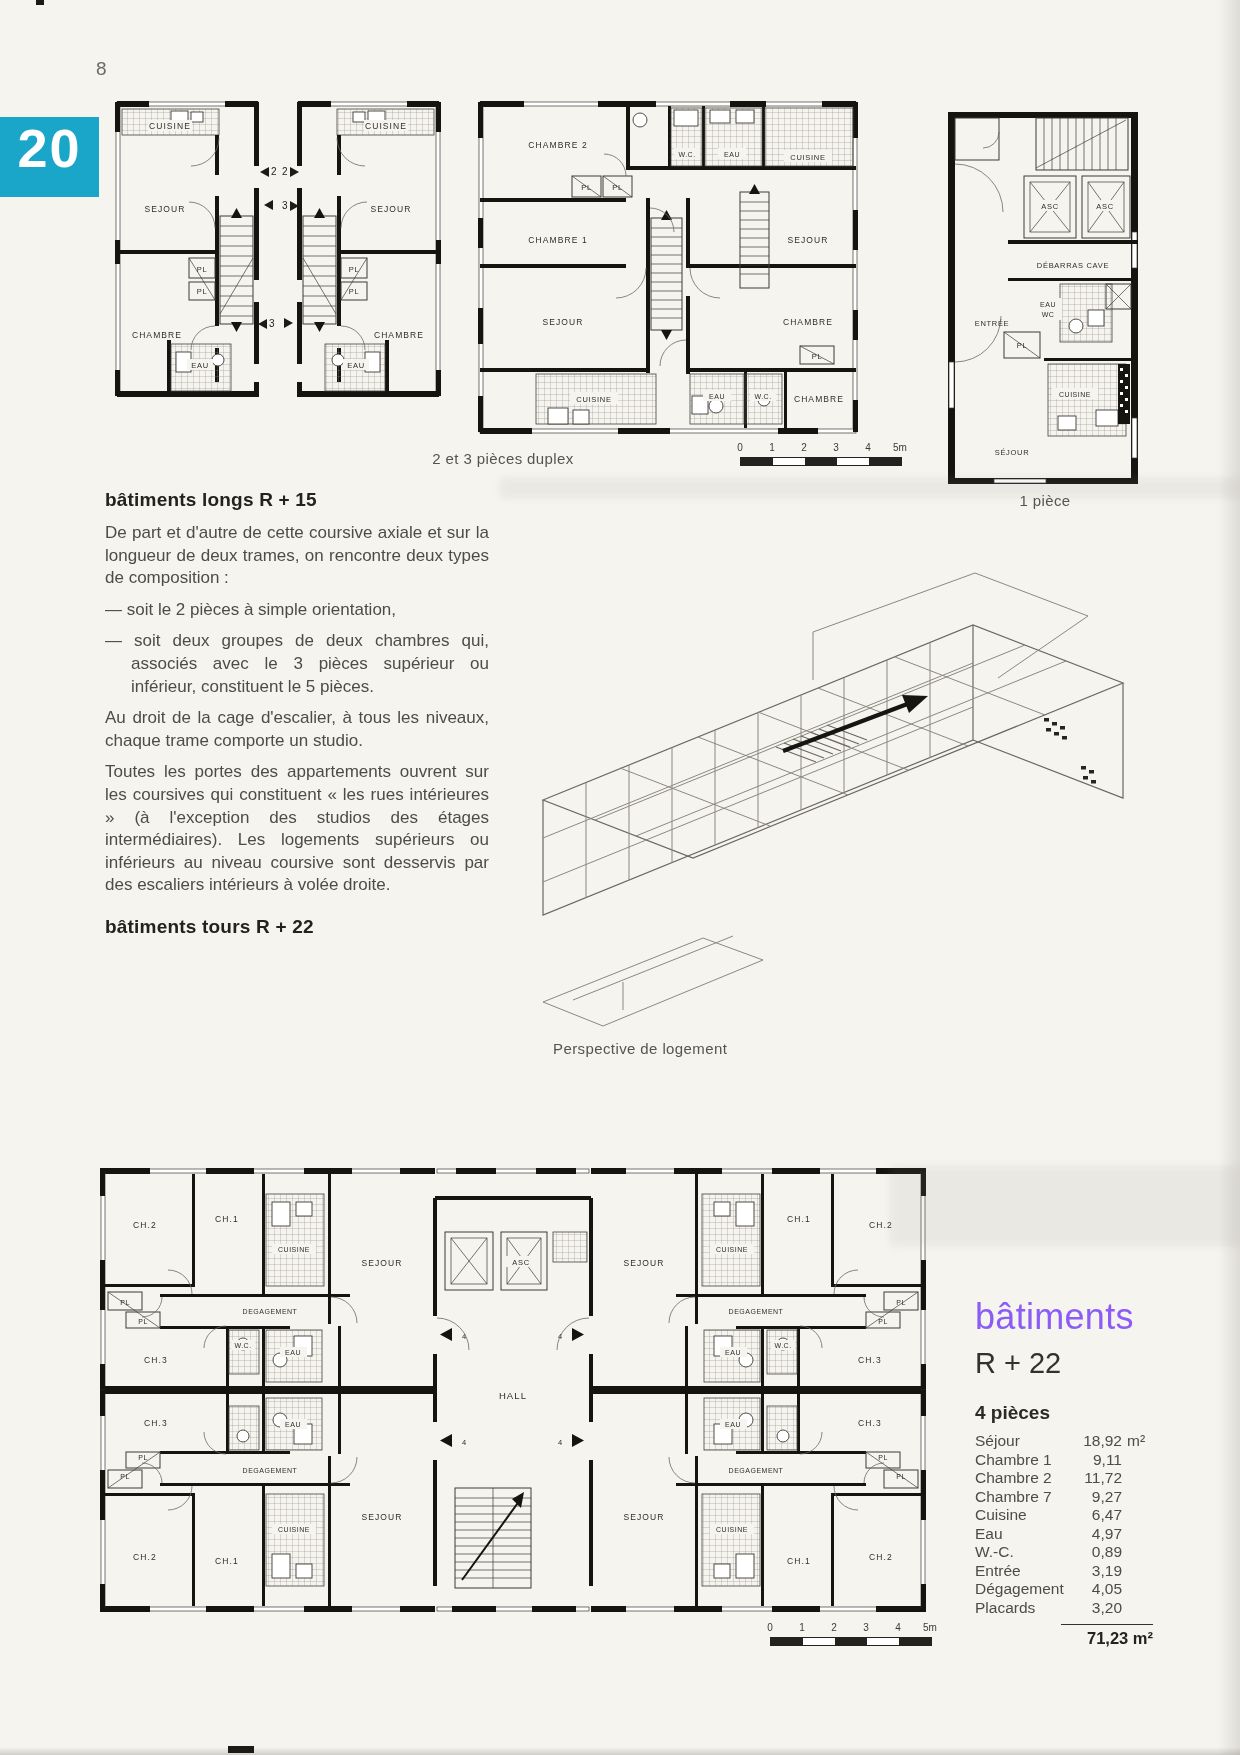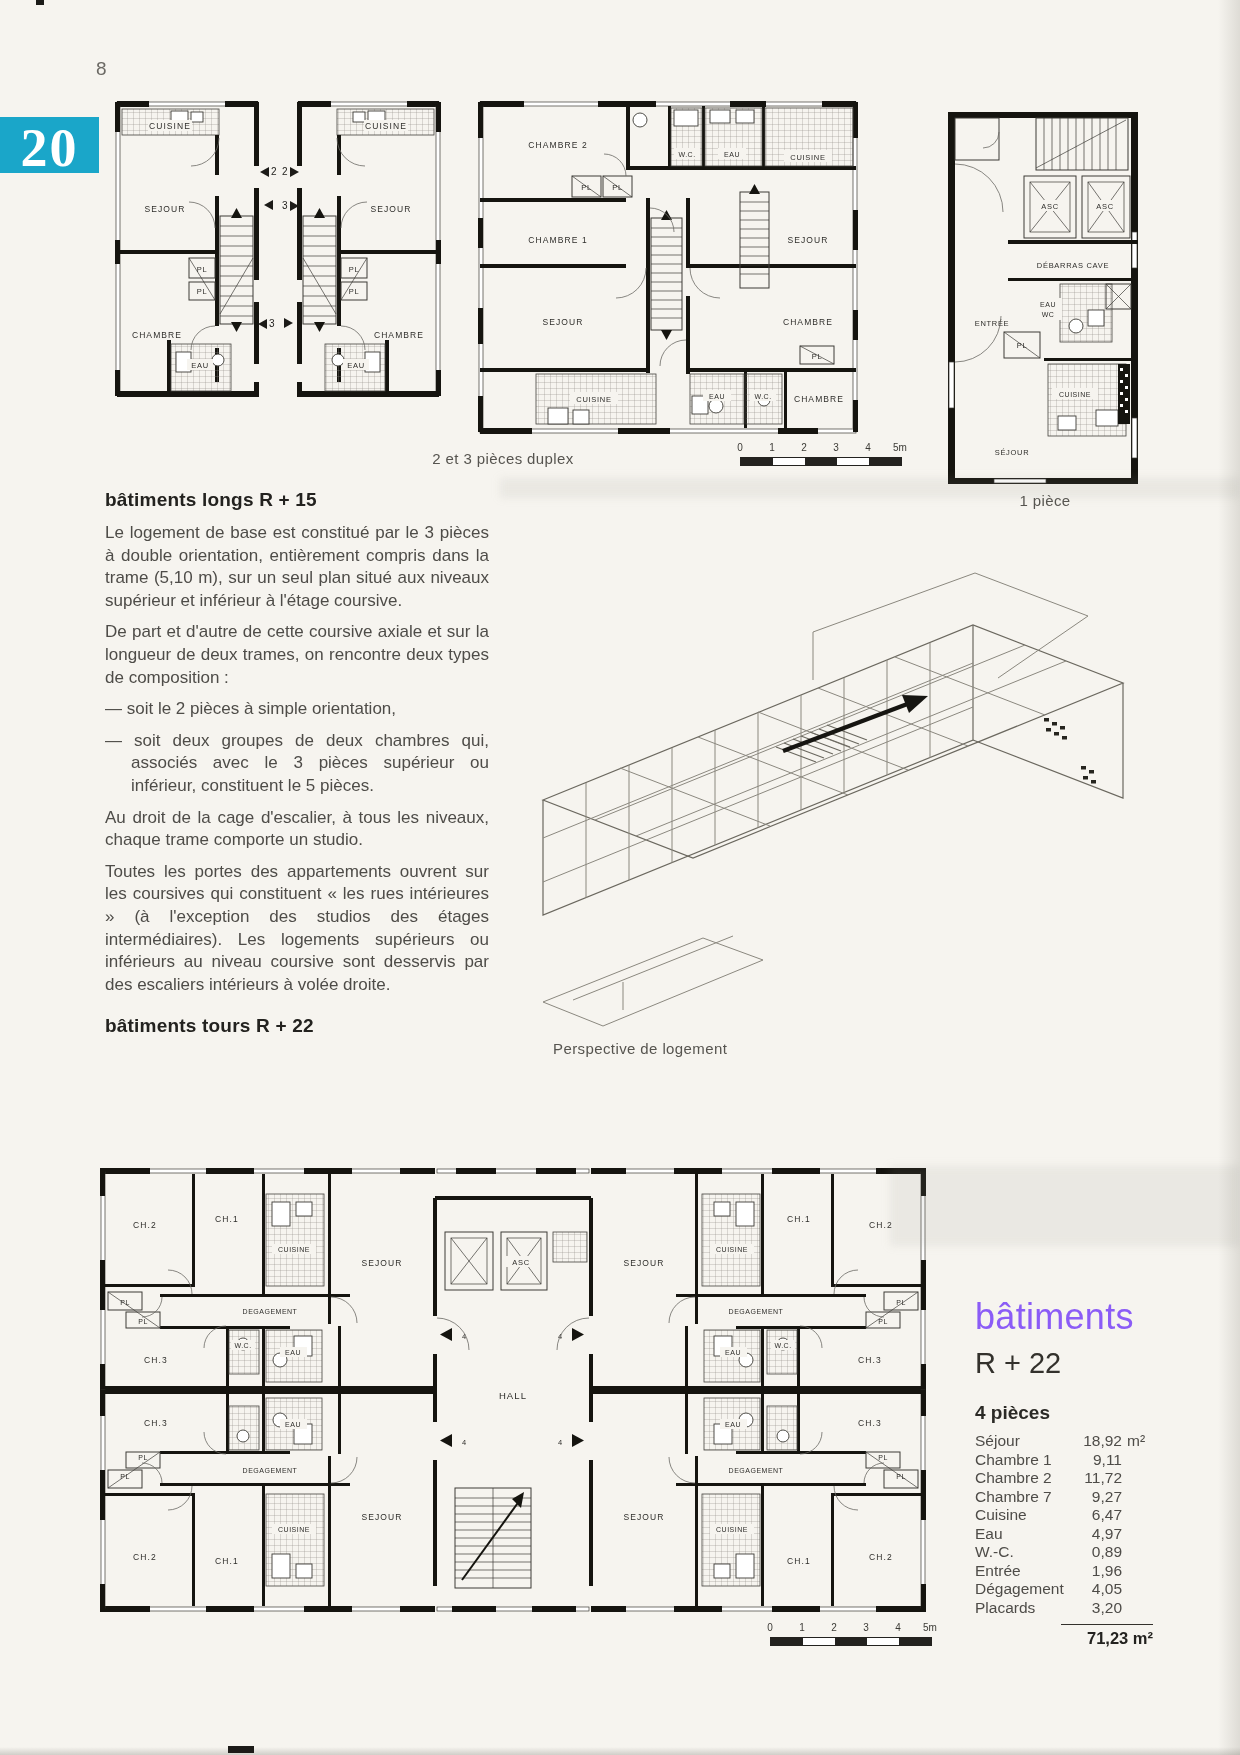--- a/index.html
+++ b/index.html
@@ -134,21 +134,21 @@
         <path class="thin hl" d="M8,124 L60,160"></path>
         <path class="door" d="M92,126 a24,24 0 0 0 -24,-24"></path>
         <path class="door" d="M231,129 a26,26 0 0 1 26,26"></path>
         <path class="door" d="M126,158 a22,22 0 0 0 -22,22"></path>
         <path class="door" d="M62,129 a20,20 0 0 1 -20,20"></path>
       </g>
     </defs>
   </svg>
 
   <div class="abs pagenum" style="left:96px;top:58px;">8</div>
-  <div class="abs badge" style="left:0;top:117px;width:99px;height:56px;font-family:Liberation Serif, serif;">20</div>
+  <div class="abs badge" style="left:0;top:117px;width:99px;height:80px;">20</div>
   <div class="abs" style="left:36px;top:0;width:8px;height:5px;background:#1c1b18;"></div>
 
   <svg class="abs" style="left:115px;top:100px;" width="145" height="298" viewBox="0 0 145 298">
     <use href="#duplexgeo"></use>
     <rect class="wbox" x="33" y="20" width="44" height="11"></rect>
     <text class="lbl" x="55" y="29" text-anchor="middle">CUISINE</text>
     <text class="lbl" x="50" y="112" text-anchor="middle">SEJOUR</text>
     <text class="lbl s" x="87" y="172" text-anchor="middle">PL</text>
     <text class="lbl s" x="87" y="194" text-anchor="middle">PL</text>
     <text class="lbl" x="42" y="238" text-anchor="middle">CHAMBRE</text>
@@ -347,21 +347,20 @@
         <span class="seg w"></span>
         <span class="seg b"></span>
         <span class="seg w"></span>
         <span class="seg b"></span>
       </span>
   </div>
   <div class="abs caption" style="left:1005px;top:492px;width:80px;text-align:center;">1 pièce</div>
 
   <div class="abs article" style="left:105px;top:470px;">
     <h3>bâtiments longs R + 15</h3>
-    <p>Le logement de base est constitué par le 3 pièces à double orientation, entièrement compris dans la trame (5,10 m), sur un seul plan situé aux niveaux supérieur et inférieur à l'étage coursive.</p>
     <p>De part et d'autre de cette coursive axiale et sur la longueur de deux trames, on rencontre deux types de composition :</p>
     <p class="hang">— soit le 2 pièces à simple orientation,</p>
     <p class="hang">— soit deux groupes de deux chambres qui, associés avec le 3 pièces supérieur ou inférieur, constituent le 5 pièces.</p>
     <p>Au droit de la cage d'escalier, à tous les niveaux, chaque trame comporte un studio.</p>
     <p>Toutes les portes des appartements ouvrent sur les coursives qui constituent « les rues intérieures » (à l'exception des studios des étages intermédiaires). Les logements supérieurs ou inférieurs au niveau coursive sont desservis par des escaliers intérieurs à volée droite.</p>
     <h3>bâtiments tours R + 22</h3>
   </div>
 
   <svg class="abs" style="left:528px;top:570px;" width="620" height="540" viewBox="0 0 620 540">
     <path class="persp2" d="M15,230 L445,55 L595,113 L165,288 Z"></path>
@@ -523,21 +522,21 @@
         <span class="val">4,97</span>
         <span class="unit"></span>
       </div>
     <div class="row">
         <span class="lab">W.-C.</span>
         <span class="val">0,89</span>
         <span class="unit"></span>
       </div>
     <div class="row">
         <span class="lab">Entrée</span>
-        <span class="val">1,96</span>
+        <span class="val">3,19</span>
         <span class="unit"></span>
       </div>
     <div class="row">
         <span class="lab">Dégagement</span>
         <span class="val">4,05</span>
         <span class="unit"></span>
       </div>
     <div class="row">
         <span class="lab">Placards</span>
         <span class="val">3,20</span>

